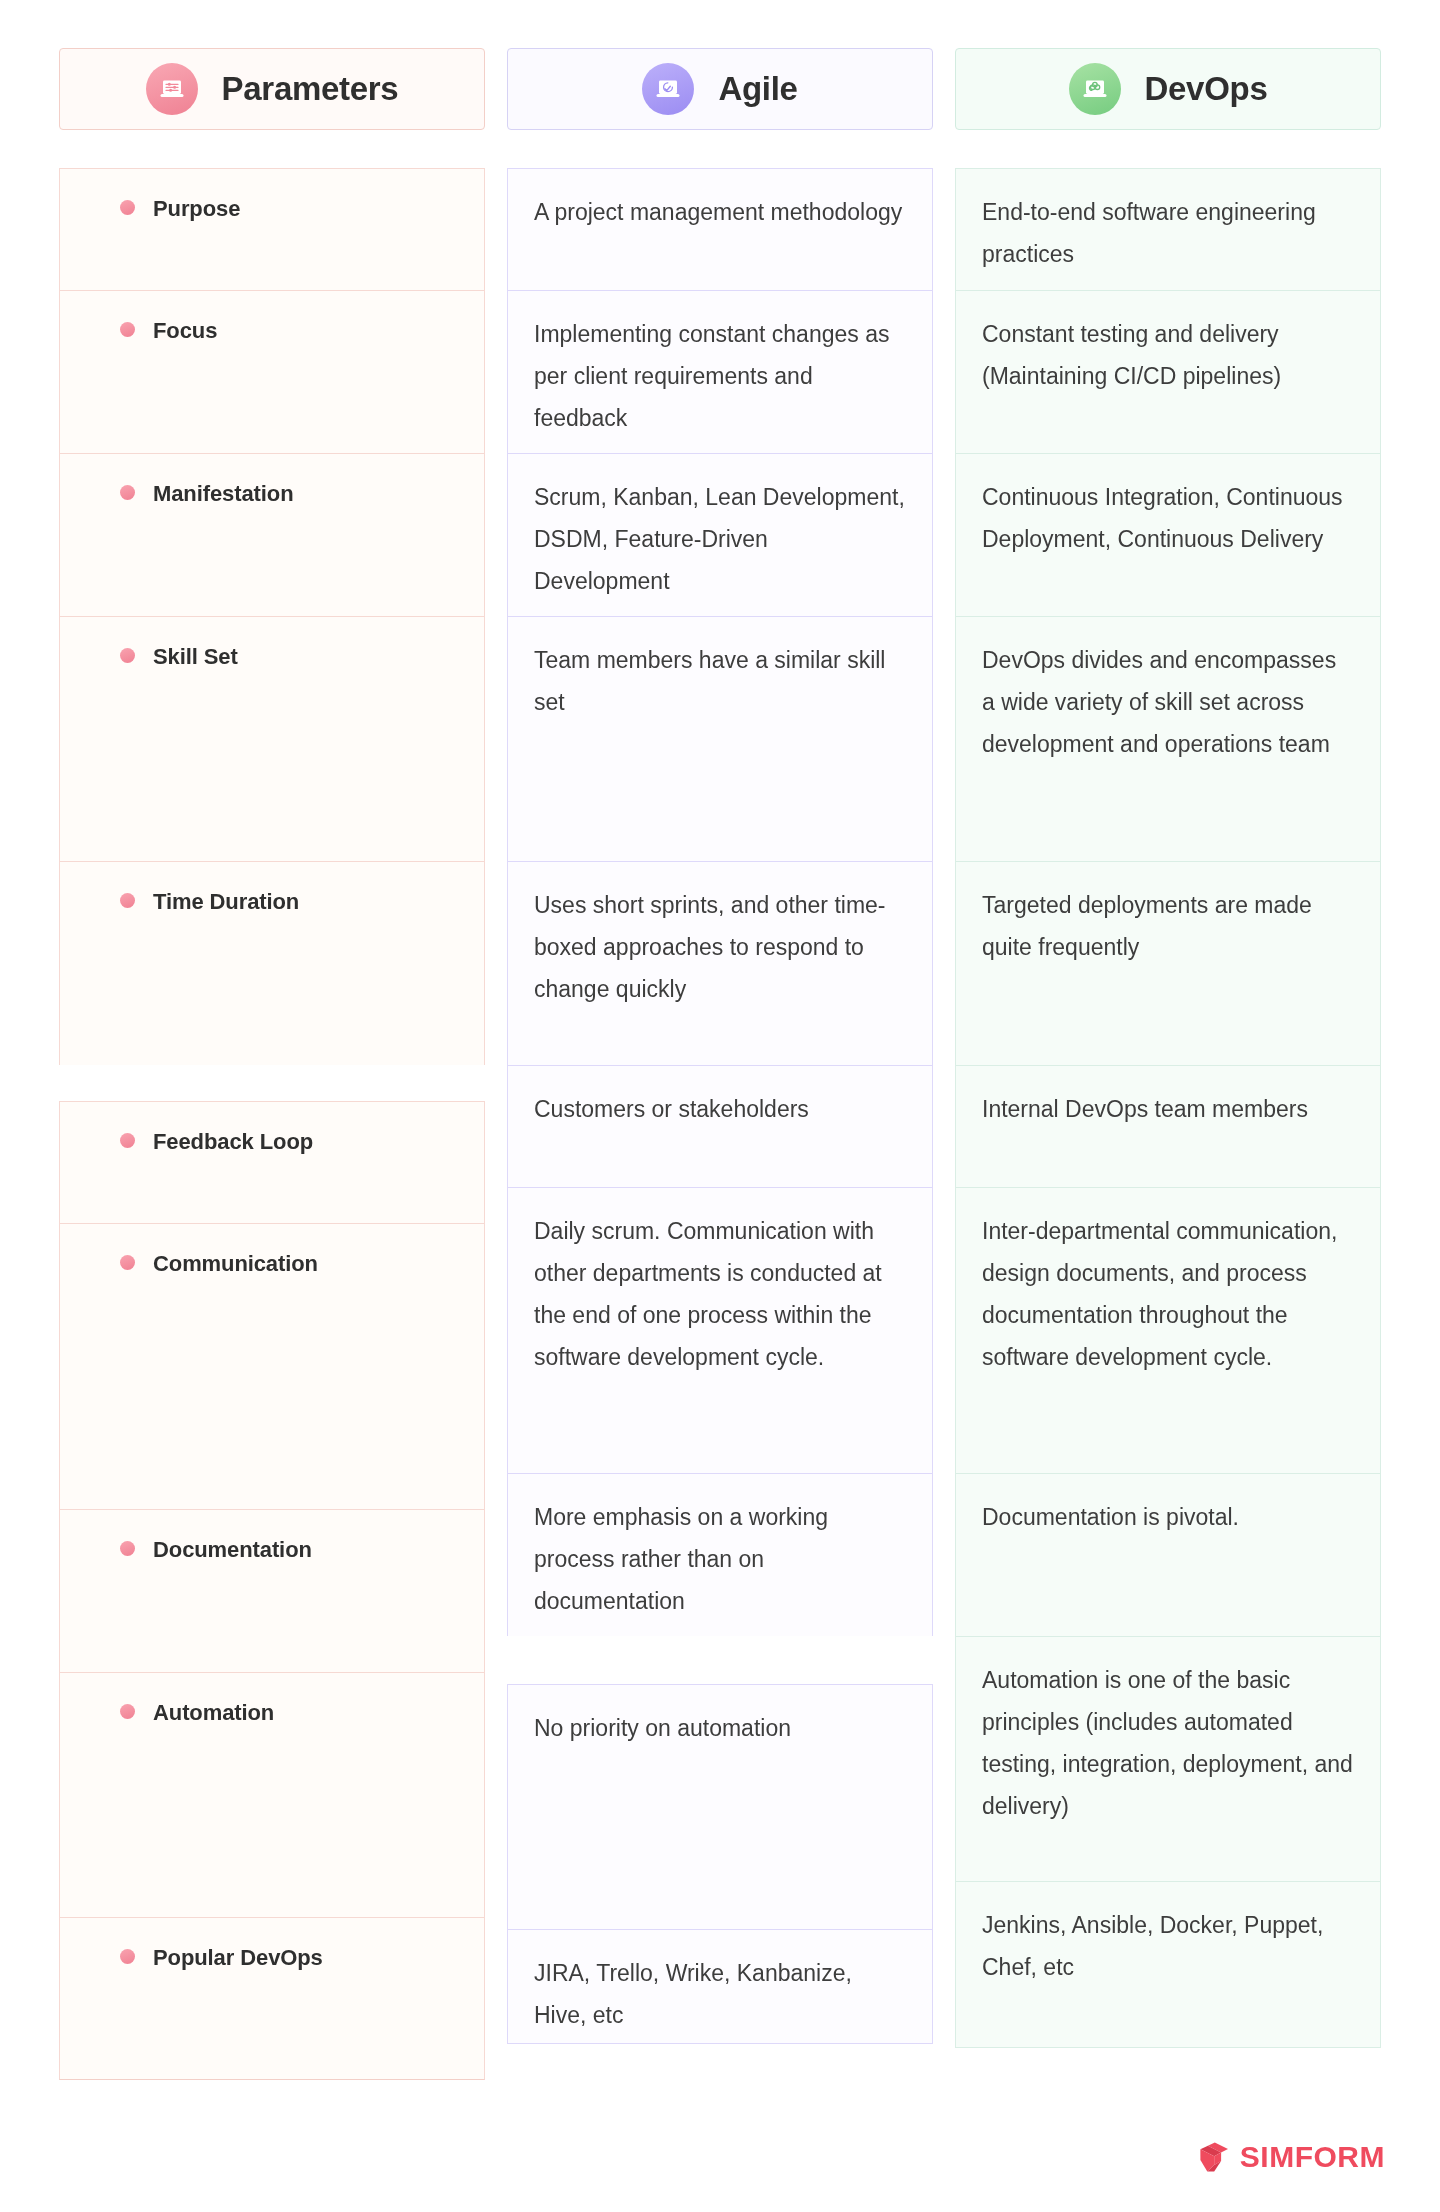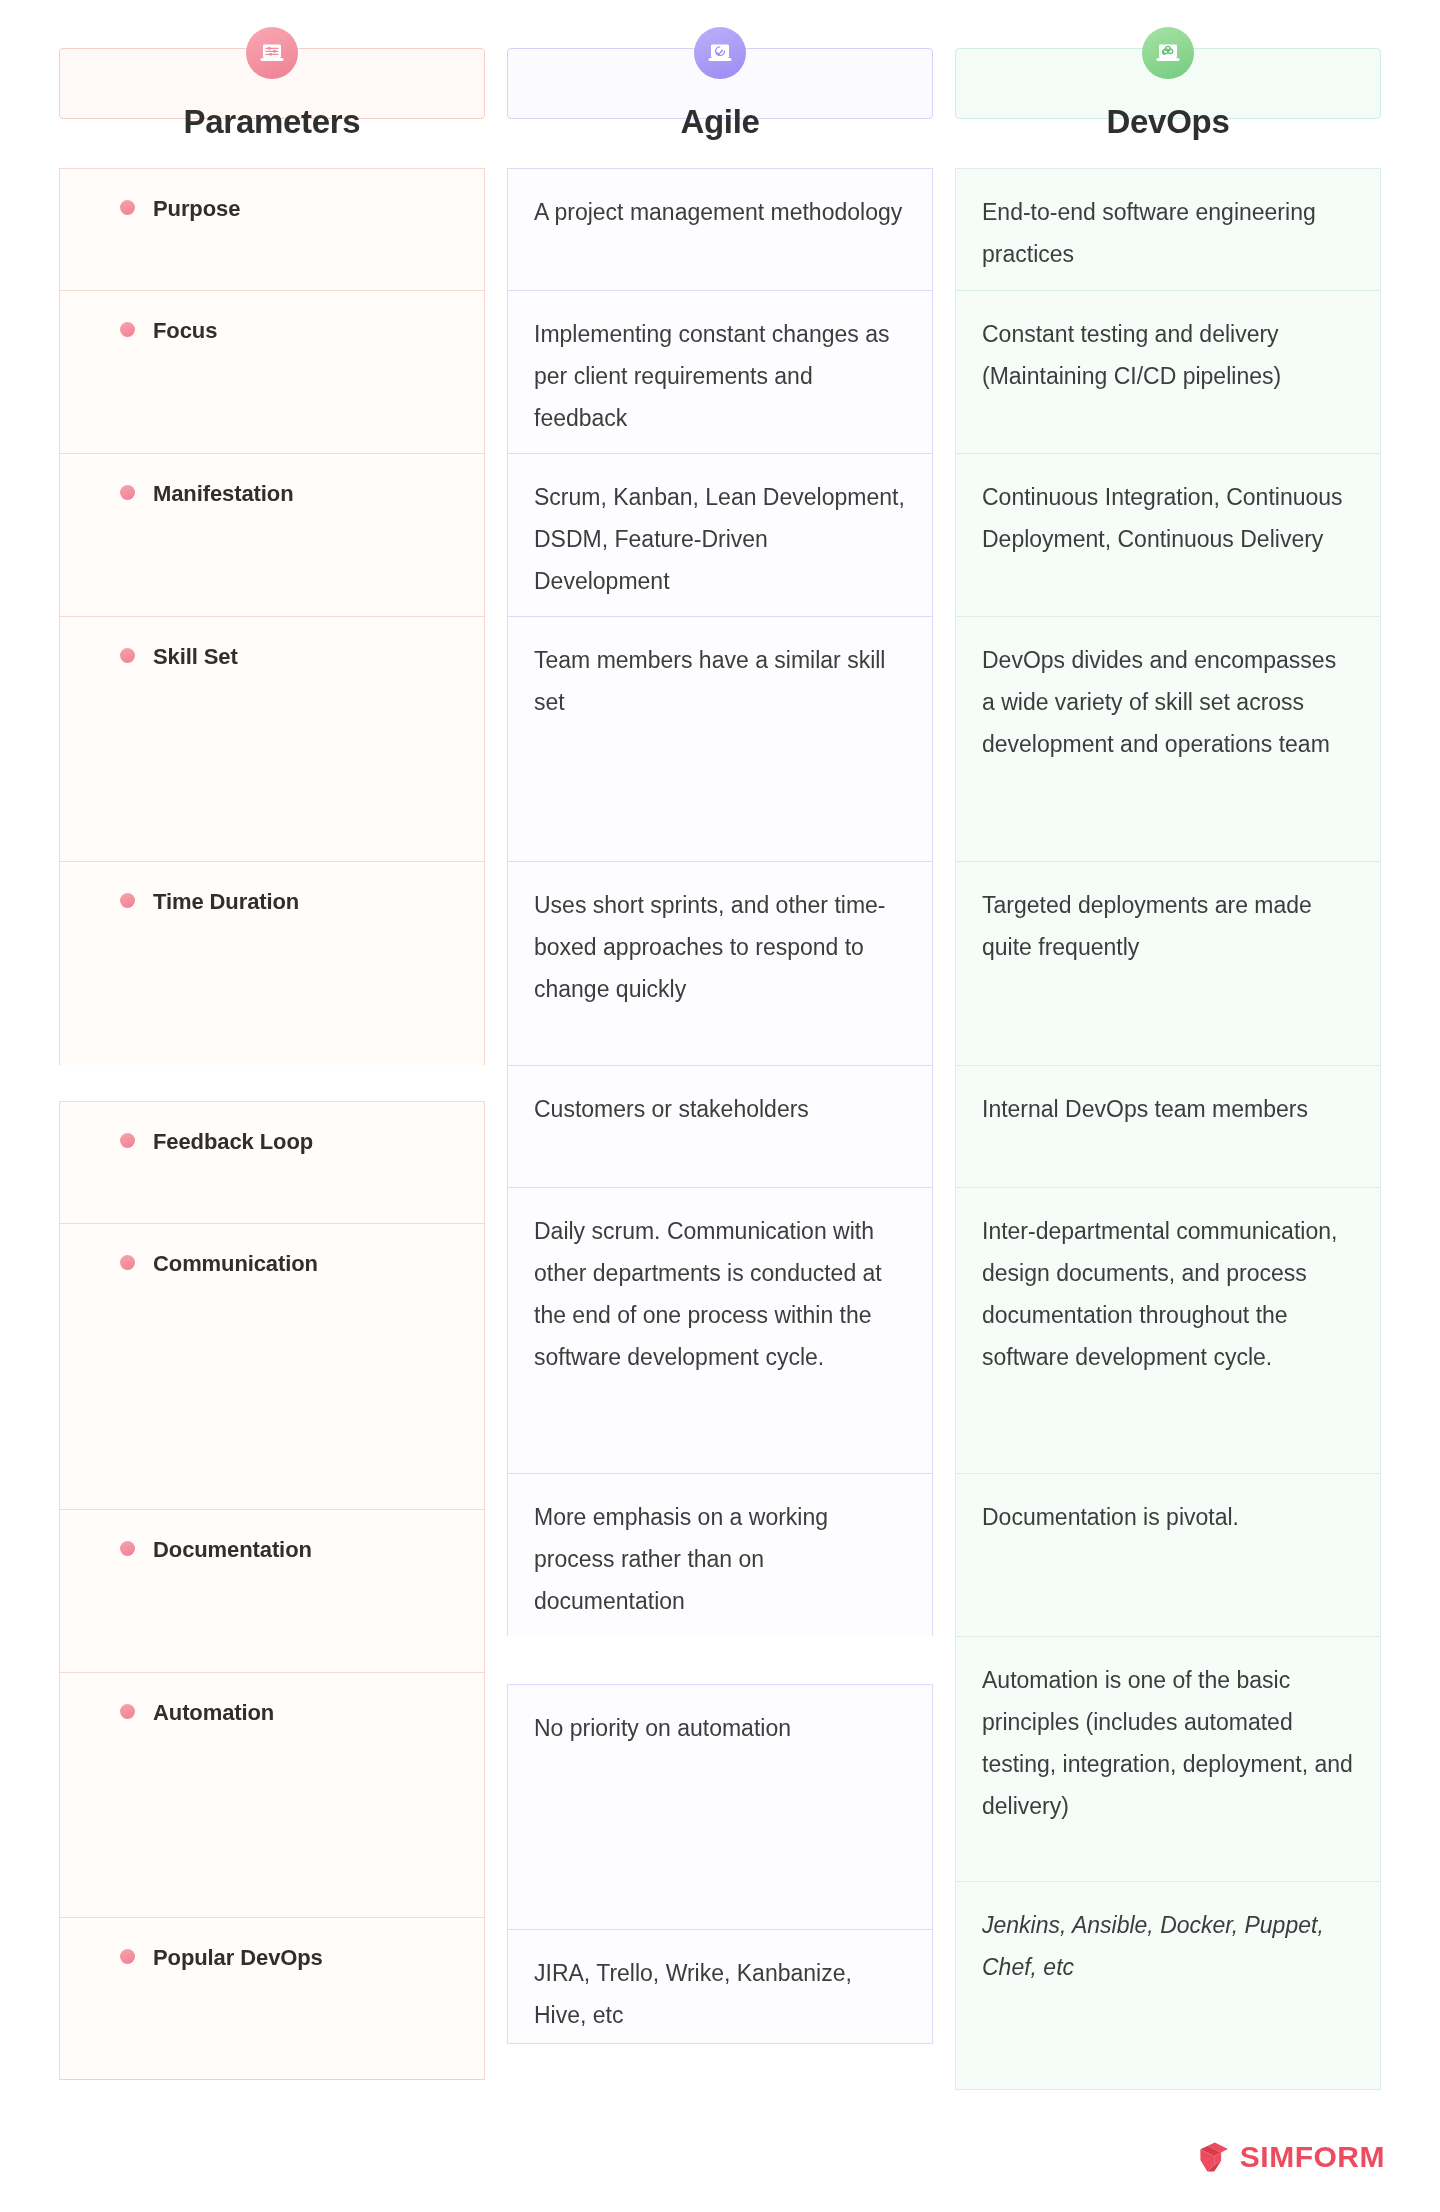--- a/index.html
+++ b/index.html
@@ -22,27 +22,26 @@
   .header-row {
     position: absolute;
     top: 48px;
     left: 59px;
     width: 1322px;
     height: 98px;
     display: flex;
     gap: 22px;
   }
   .head-card {
-    height: 71px;
+    height: 82px;
     display: flex;
     align-items: center;
     justify-content: center;
     gap: 24px;
     border-radius: 4px;
-    flex-direction: column;
   }
   .head-card.col-param {
     width: 426px;
     background: #fffaf8;
     border: 1px solid #f3cfc8;
   }
   .head-card.col-agile {
     width: 426px;
     background: #fbfaff;
     border: 1px solid #d6d2f5;
@@ -260,21 +259,21 @@
     <div class="col col-devops" id="col-devops">
         <div class="cell" style="height: 122px;"><span class="value-text">End-to-end software engineering practices</span></div>
         <div class="cell" style="height: 163px;"><span class="value-text">Constant testing and delivery (Maintaining CI/CD pipelines)</span></div>
         <div class="cell" style="height: 163px;"><span class="value-text">Continuous Integration, Continuous Deployment, Continuous Delivery</span></div>
         <div class="cell" style="height: 245px;"><span class="value-text">DevOps divides and encompasses a wide variety of skill set across development and operations team</span></div>
         <div class="cell" style="height: 204px;"><span class="value-text">Targeted deployments are made quite frequently</span></div>
         <div class="cell" style="height: 122px;"><span class="value-text">Internal DevOps team members</span></div>
         <div class="cell" style="height: 286px;"><span class="value-text">Inter-departmental communication, design documents, and process documentation throughout the software development cycle.</span></div>
         <div class="cell" style="height: 163px;"><span class="value-text">Documentation is pivotal.</span></div>
         <div class="cell" style="height: 245px;"><span class="value-text">Automation is one of the basic principles (includes automated testing, integration, deployment, and delivery)</span></div>
-        <div class="cell" style="height: 209px; font-style: italic;"><span class="value-text">Jenkins, Ansible, Docker, Puppet, Chef, etc</span></div>
+        <div class="cell" style="height: 167px;"><span class="value-text">Jenkins, Ansible, Docker, Puppet, Chef, etc</span></div>
       </div>
 
   </div>
 
   <div class="logo">
     <span>
       <svg class="logo-mark" viewBox="0 0 34 34" aria-hidden="true">
         <path d="M17.8 2.4 L31 9.0 L24.1 12.4 L10.9 5.8 Z" fill="#ef4b5e"></path>
         <path d="M10.9 5.8 L24.1 12.4 L17.2 16.2 L3.4 9.3 Z" fill="#d93b4e"></path>
         <path d="M17.2 16.2 L24.1 12.4 L24.1 21.0 L17.2 24.9 Z" fill="#ef4b5e"></path>

